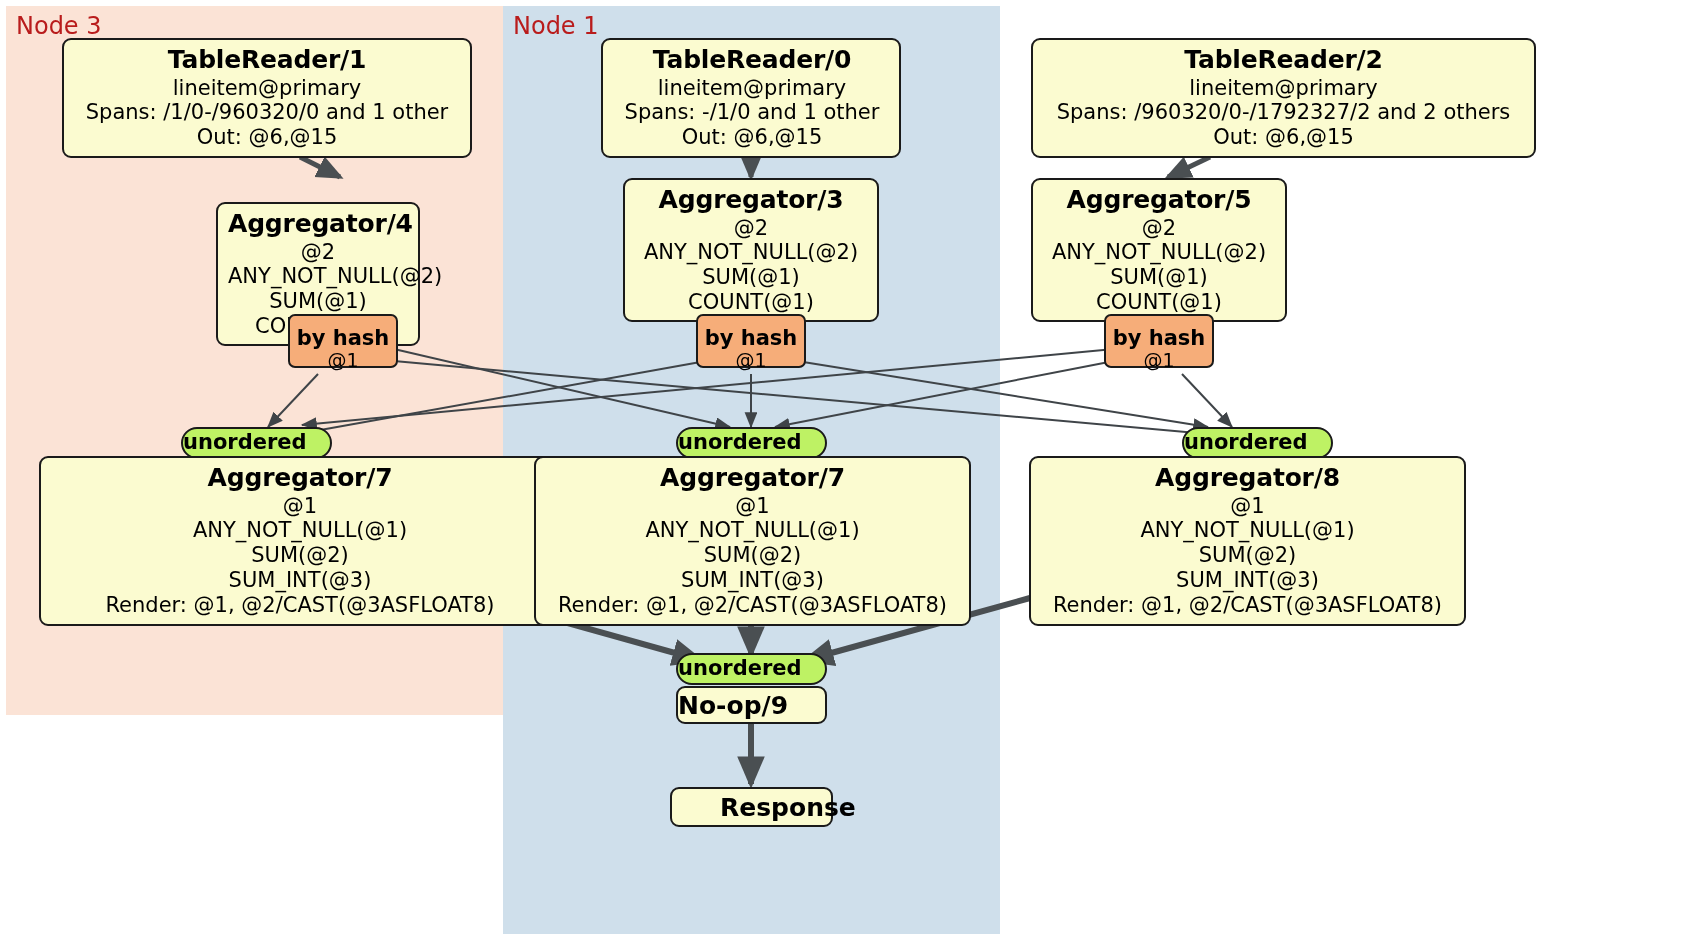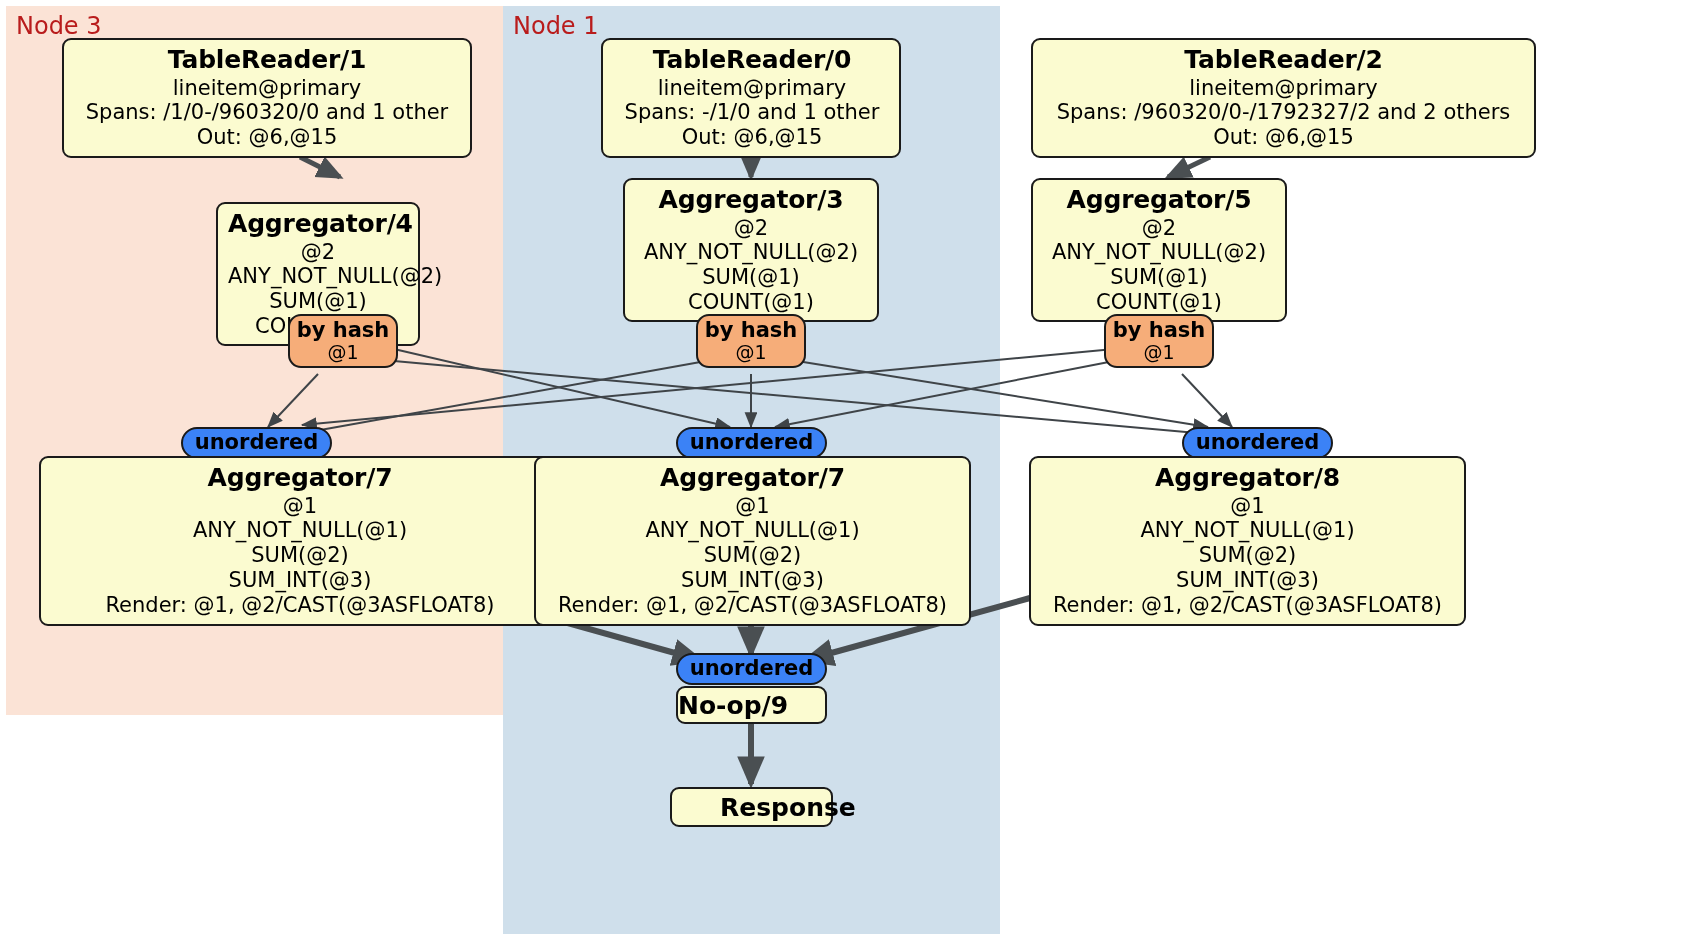--- a/index.html
+++ b/index.html
@@ -69,38 +69,38 @@
   .pill {
     position: absolute;
     box-sizing: border-box;
     border: 2px solid #1a1a1a;
     text-align: center;
     color: #000000;
     line-height: 1.1;
   }
   .pill.hash {
     background: #f6ad79;
-    border-radius: 13px;
-    padding-top: 3px;
+    border-radius: 7px;
+    padding-top: 11px;
   }
   .pill.hash .h1 {
     font-size: 21px;
     font-weight: bold;
     white-space: nowrap;
   }
   .pill.hash .h2 {
     font-size: 19px;
     white-space: nowrap;
   }
   .pill.sync {
-    background: #3b82f6;
+    background: #bef264;
     border-radius: 17px;
     display: flex;
     align-items: center;
-    justify-content: center;
+    justify-content: flex-start;
   }
   .pill.sync .s1 {
     font-size: 21px;
     font-weight: bold;
     white-space: nowrap;
   }
 
   .noop, .resp {
     position: absolute;
     box-sizing: border-box;

